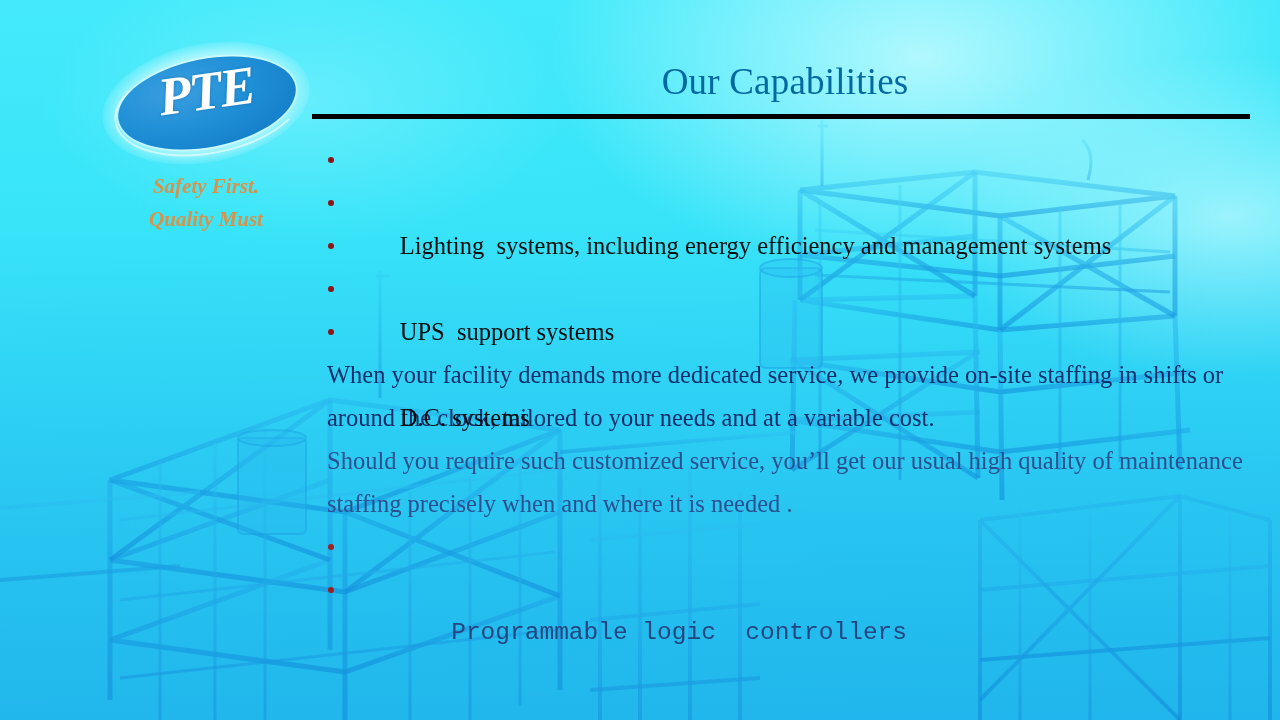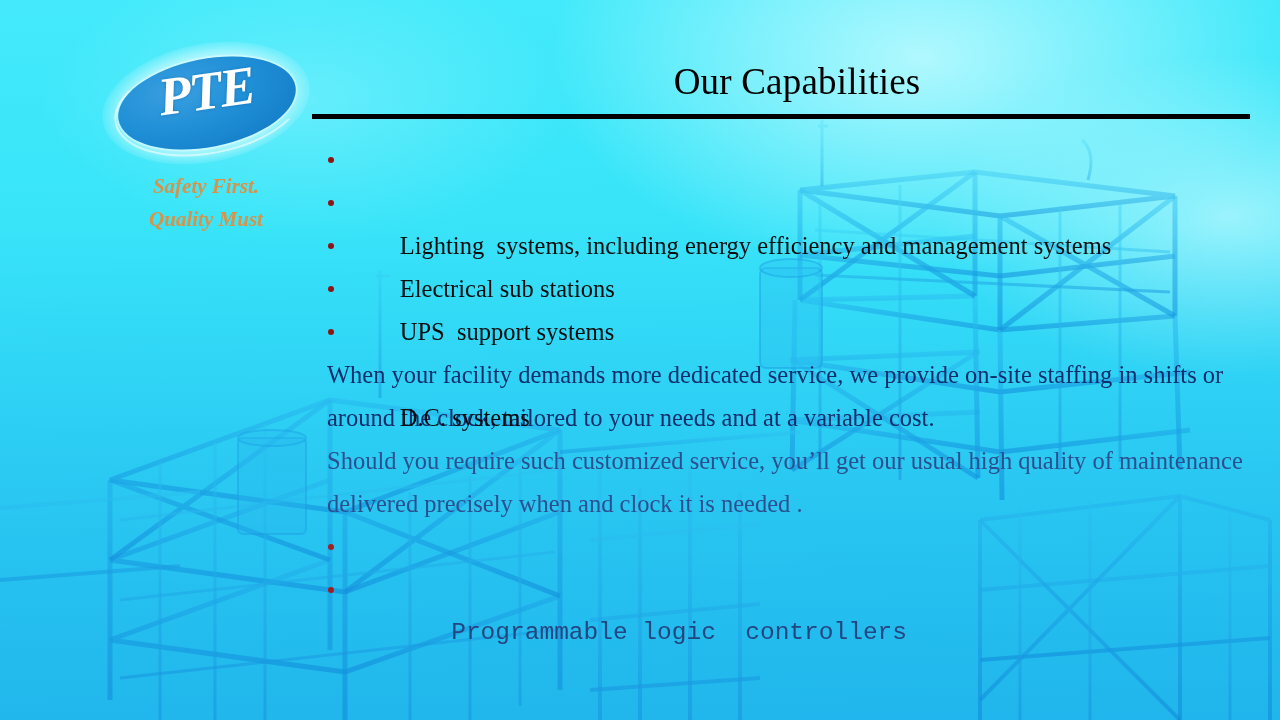--- a/index.html
+++ b/index.html
@@ -110,26 +110,26 @@
     font-size: 21px;
     line-height: 1.58;
     color: #d79348;
     text-align: center;
   }
   .logo-tagline span { display: block; }
 
   
   .slide-title {
     position: absolute;
-    left: 322px;
+    left: 310px;
     top: 62px;
     width: 950px;
     text-align: center;
     font-size: 37px;
-    color: #000000;
+    color: #0369a1;
     letter-spacing: 0.2px;
     line-height: 1.1;
   }
   .title-rule {
     position: absolute;
     left: 312px;
     top: 114px;
     width: 938px;
     height: 5px;
     background: #000000;
@@ -297,39 +297,38 @@
   <div class="title-rule"></div>
 
   <div class="content">
 
     <div class="bullet-row">
       <span class="dot"></span>
       <span>Lighting  systems, including energy efficiency and management systems</span>
     </div>
     <div class="bullet-row">
       <span class="dot"></span>
-      <span>Electrical sub stations</span>
     </div>
     <div class="bullet-row">
       <span class="dot"></span>
       <span>UPS  support systems</span>
     </div>
     <div class="bullet-row">
       <span class="dot"></span>
     </div>
     <div class="bullet-row">
       <span class="dot"></span>
       <span>D.C. systems</span>
     </div>
 
     <div class="para dark">When your facility demands more dedicated service, we provide on-site staffing in shifts or</div>
     <div class="para dark">around the clock, tailored to your needs and at a variable cost.</div>
 
     <div class="para soft">Should you require such customized service, you’ll get our usual high quality of maintenance</div>
-    <div class="para soft">delivered precisely when and clock it is needed .</div>
+    <div class="para soft">staffing precisely when and where it is needed .</div>
 
     <div class="bullet-row blue">
       <span class="dot"></span>
       <span>Programmable logic  controllers</span>
     </div>
     <div class="bullet-row blue">
       <span class="dot"></span>
       
     </div>
 

